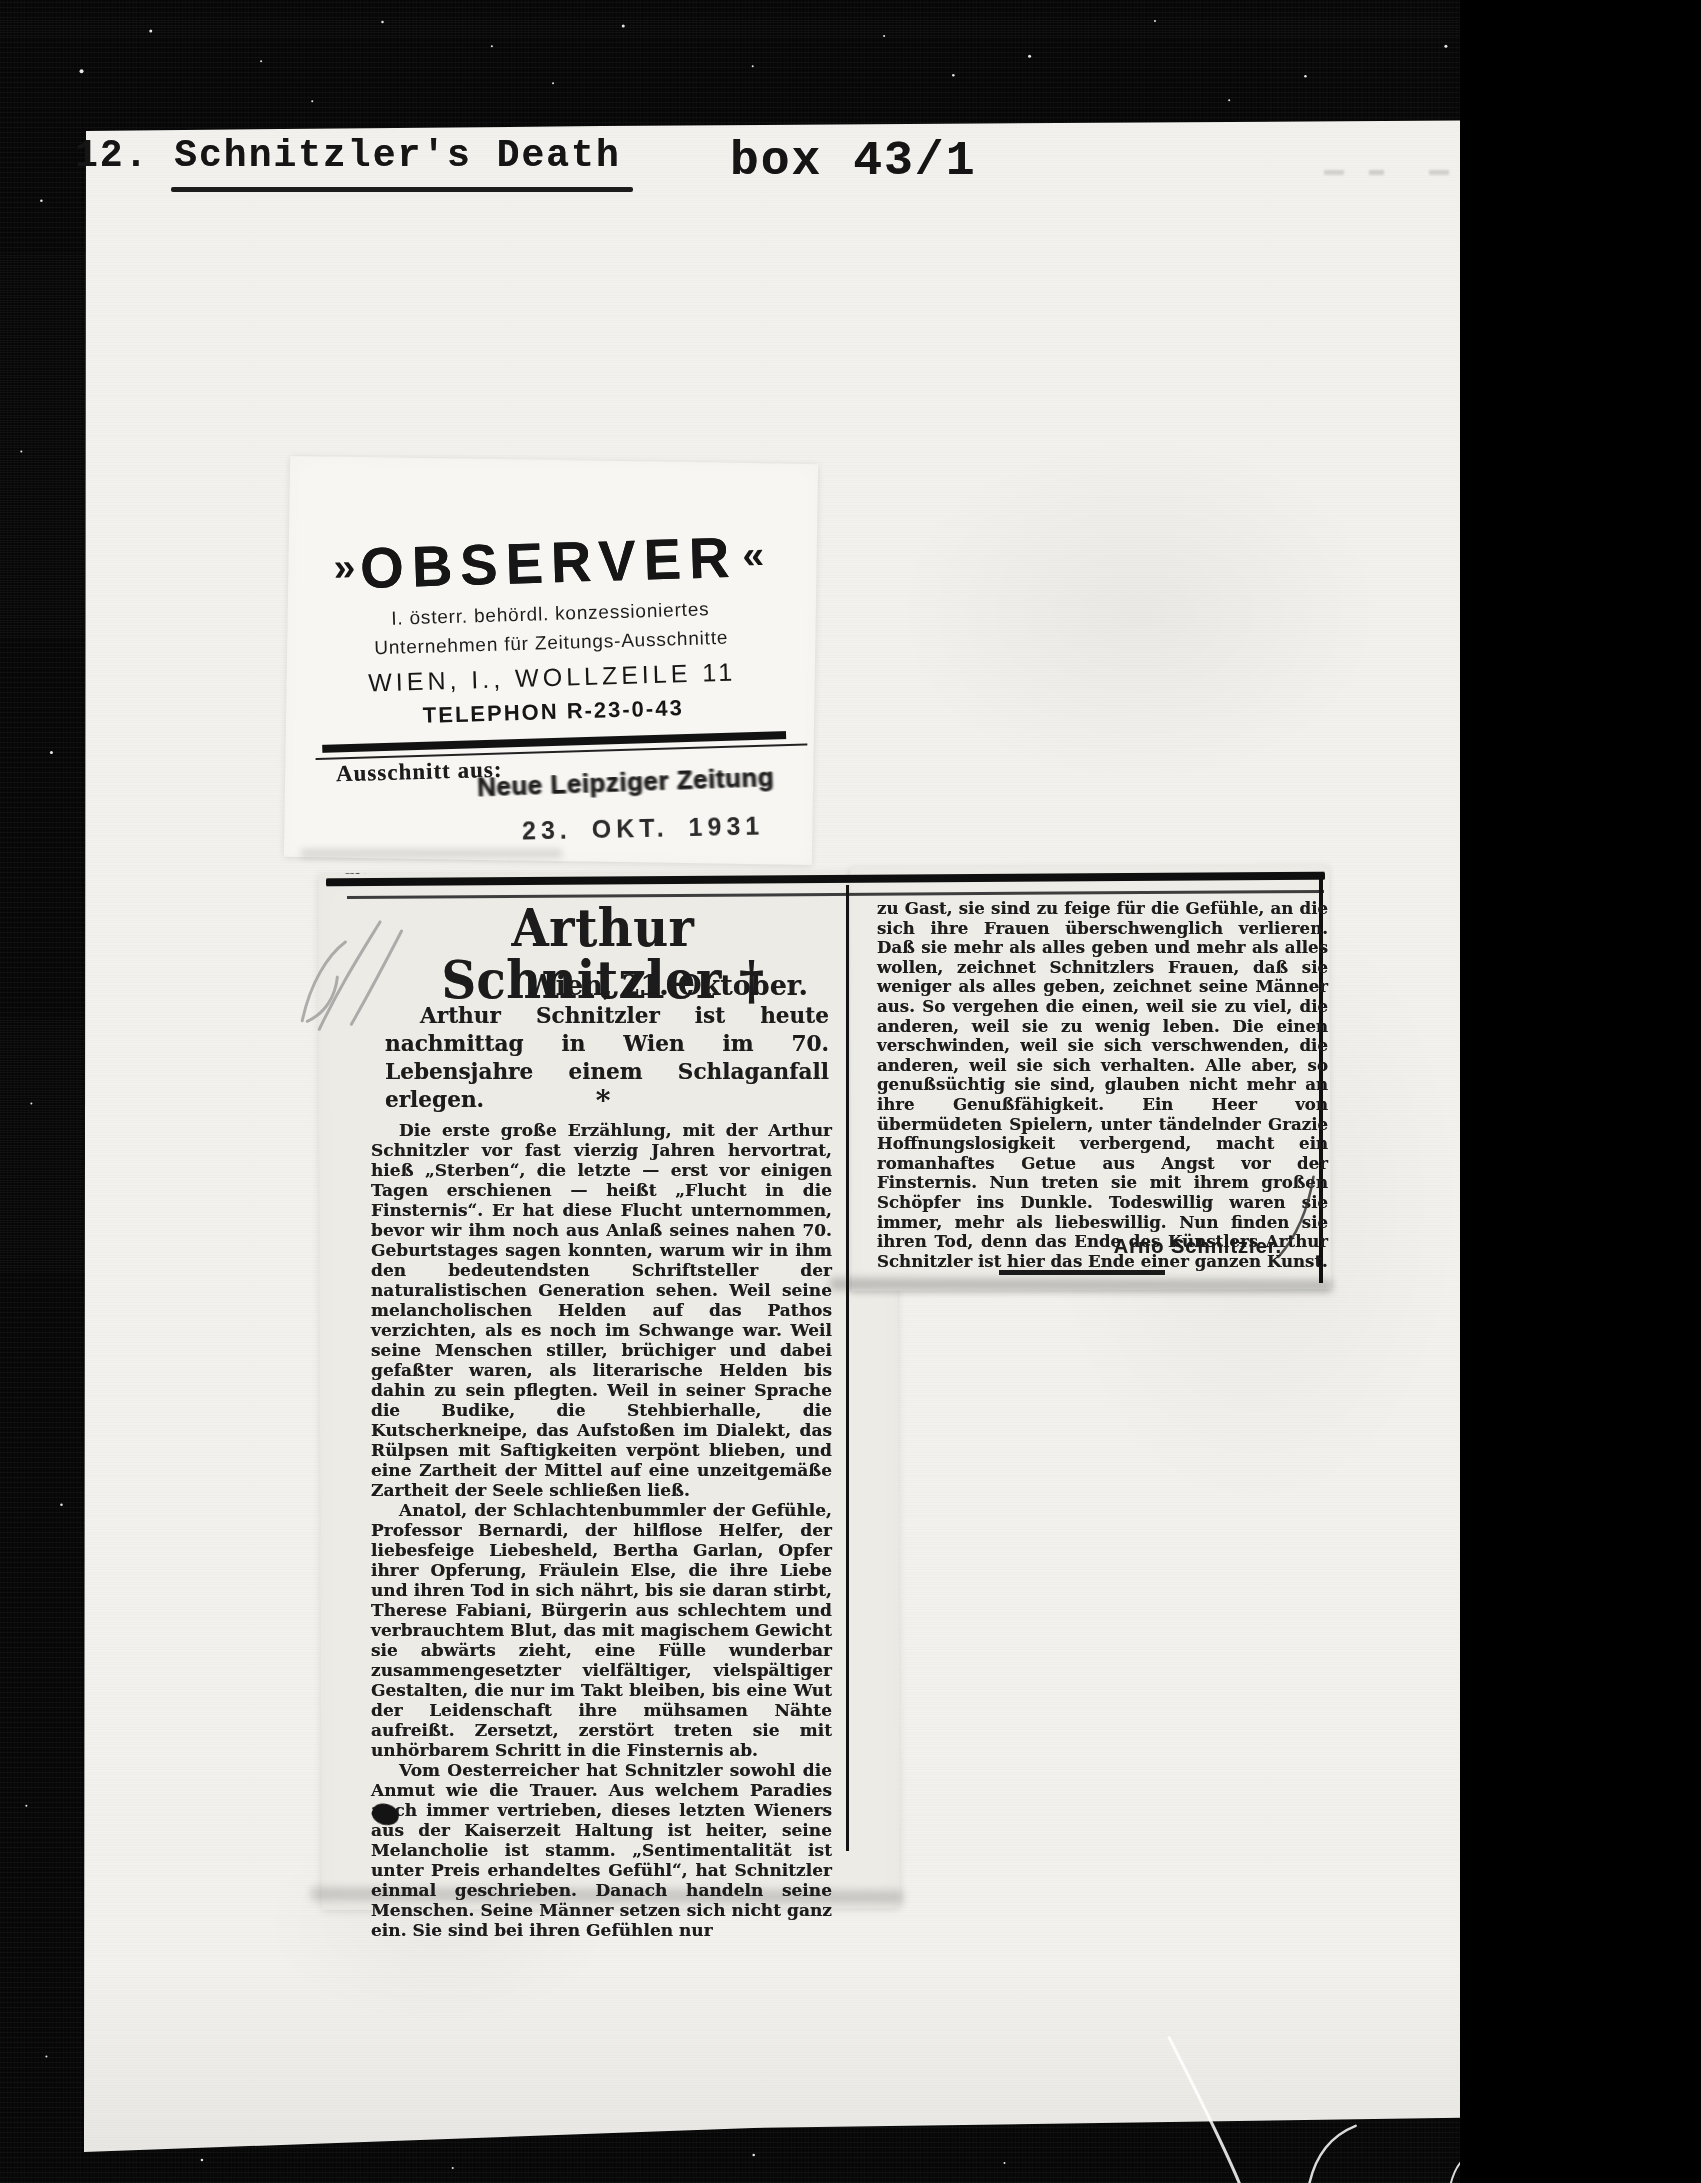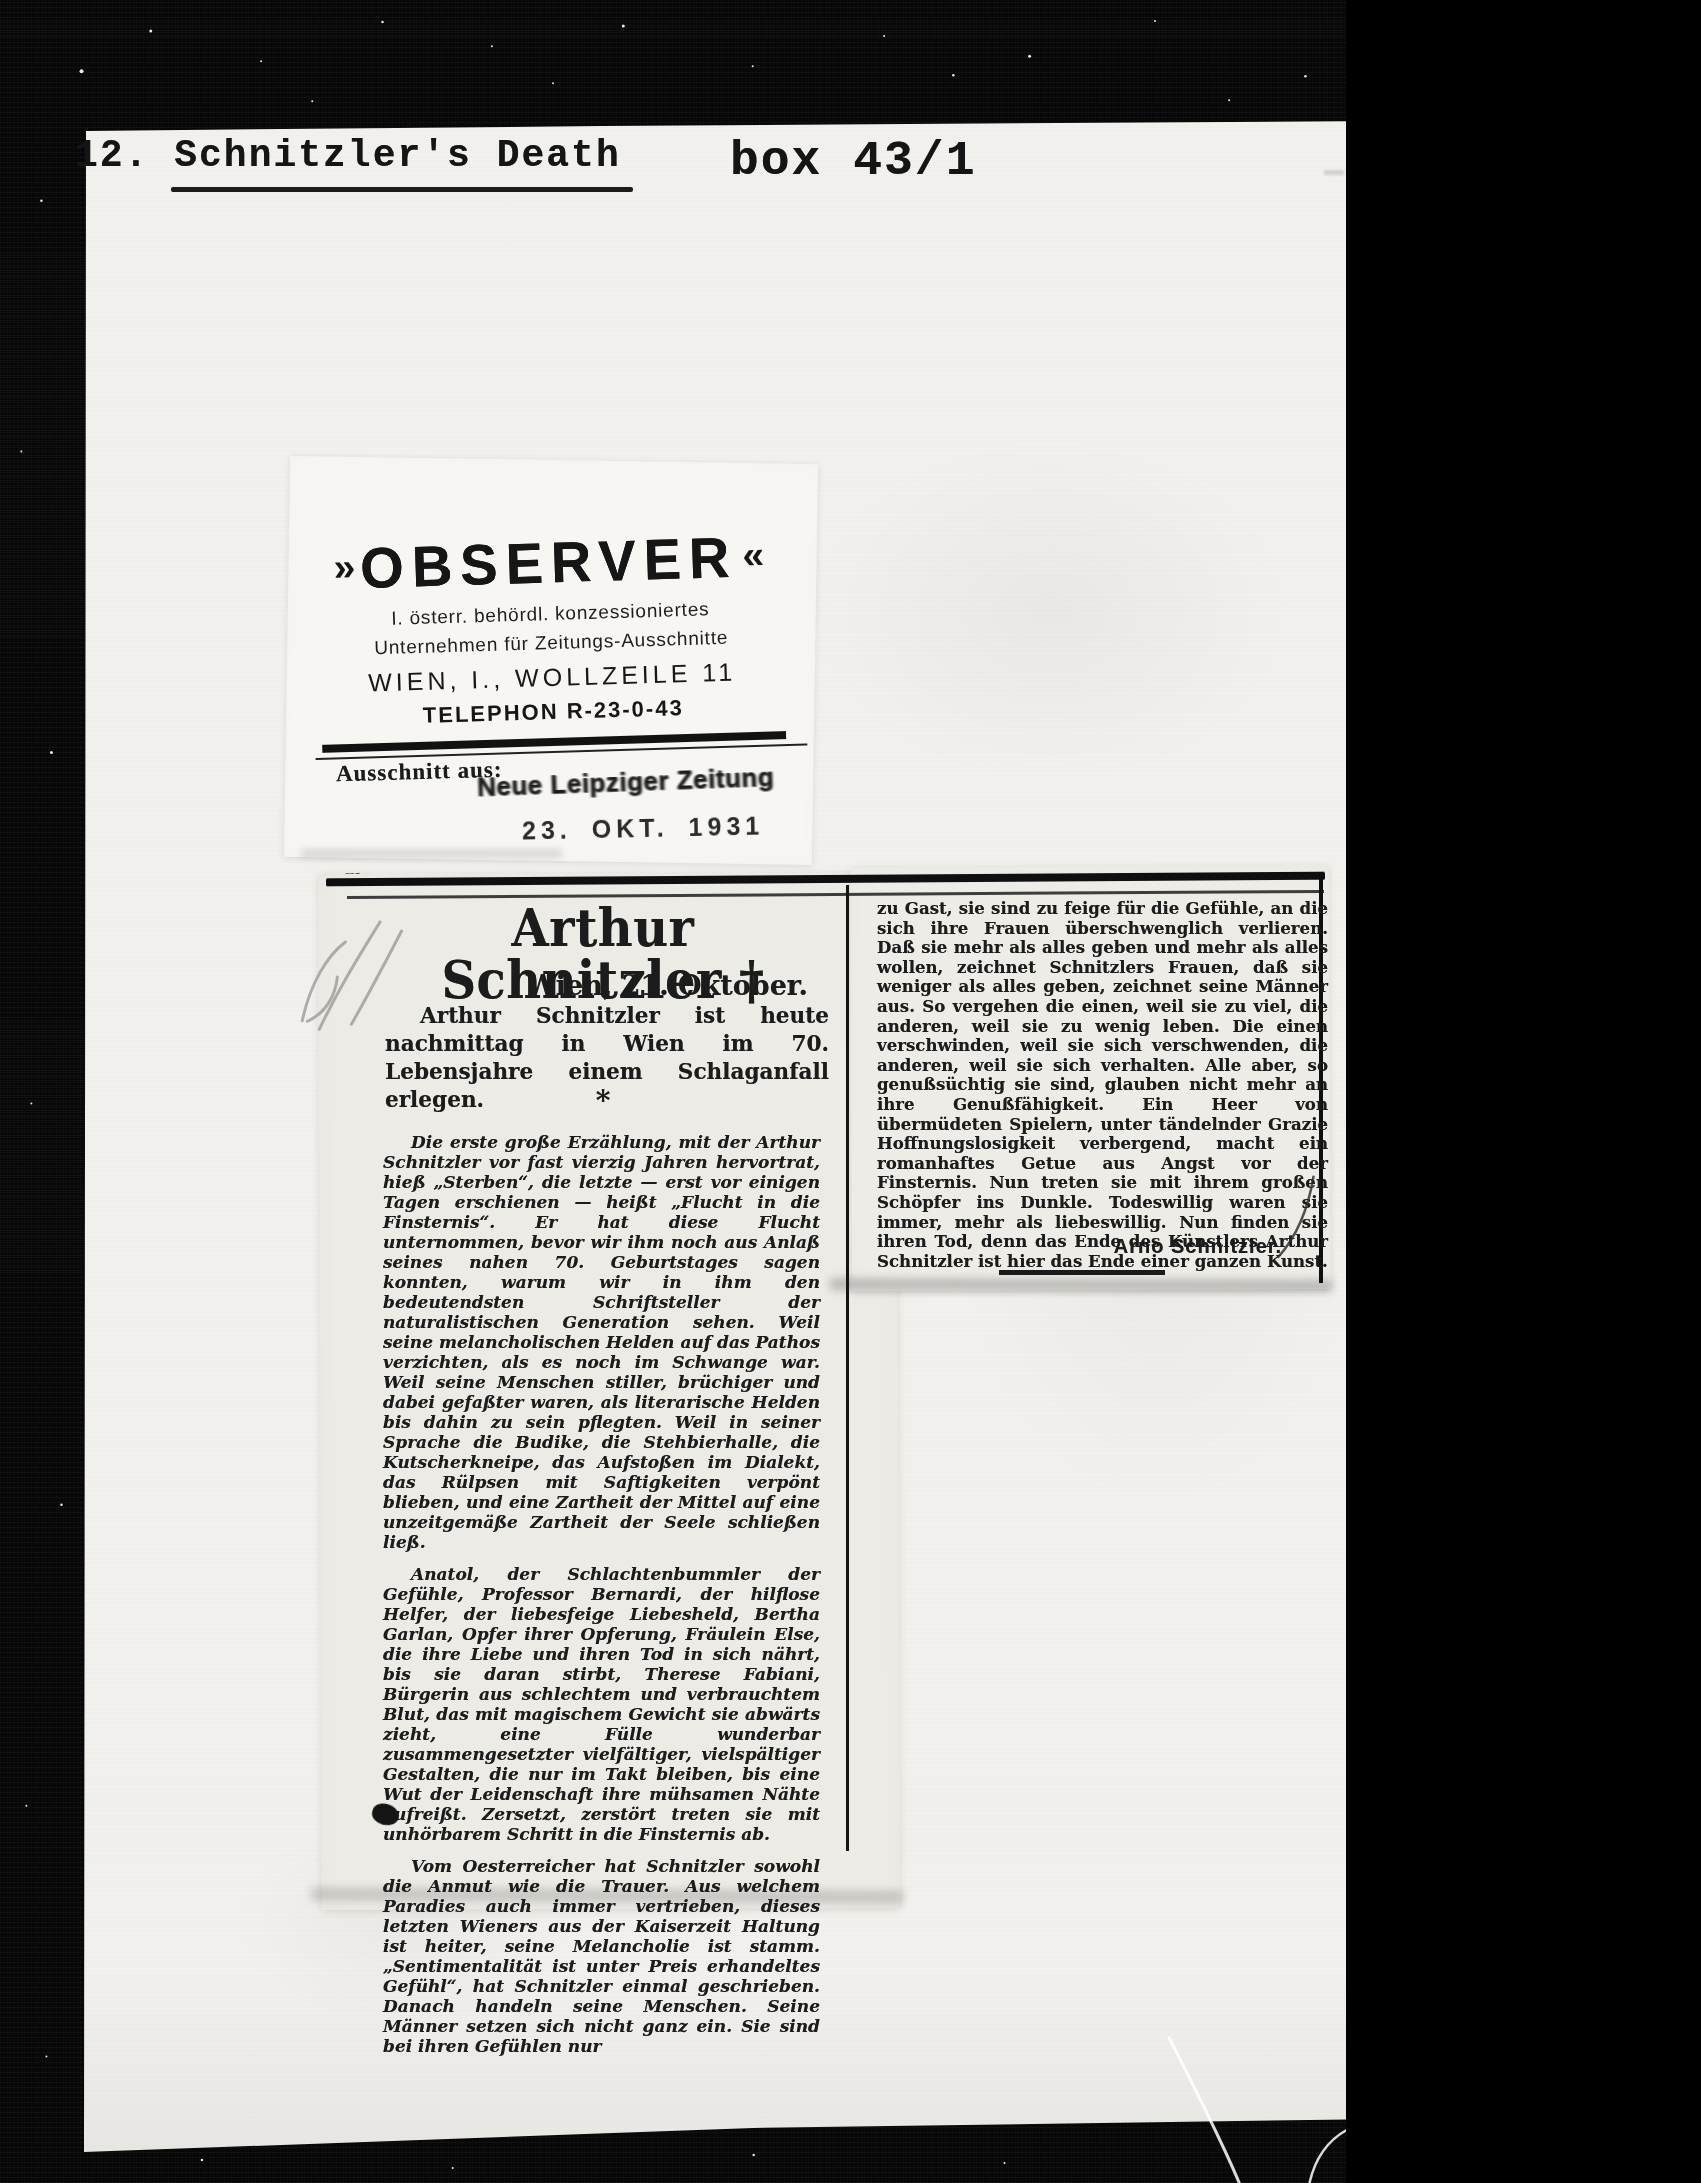--- a/index.html
+++ b/index.html
@@ -1,16 +1,16 @@
 <!DOCTYPE html>
 <html style="font-size:8px"><head>
 <meta charset="utf-8">
 <style>
   html,body{margin:0;padding:0;background:#000;}
-  .canvas{position:relative;width:1346px;height:2183px;overflow:hidden;
+  .canvas{position:relative;width:1460px;height:2183px;overflow:hidden;
     font-family:"DejaVu Serif",serif;-webkit-font-smoothing:antialiased;}
   
   .film-bg{position:absolute;inset:0;background:#070707;
     background-image:repeating-linear-gradient(180deg,rgba(255,255,255,0.035) 0 0.5px,transparent 0.5px 2.5px),
                      repeating-linear-gradient(90deg,rgba(255,255,255,0.015) 0 1px,transparent 1px 3.5px);}
   
   .page{position:absolute;inset:0;background:#f2f1ed;
     clip-path:polygon(86px 131px,602px 126px,1675px 119px,1671px 452px,1656px 2115px,753px 2128px,84px 2152px);
     }
   .page-noise{position:absolute;inset:0;
@@ -80,21 +80,21 @@
     font-family:"DejaVu Serif",serif;font-weight:bold;font-size:48px;line-height:1.0;
     transform:scaleY(1.08);letter-spacing:0.5px;}
   .dateline{position:absolute;left:372px;top:970px;width:436px;text-align:right;
     font-family:"DejaVu Serif",serif;font-weight:bold;font-size:27px;}
   .lead{position:absolute;left:385px;top:1002px;width:444px;font-family:"DejaVu Serif",serif;
     font-weight:bold;font-size:21.6px;line-height:28px;text-align:justify;text-indent:35px;}
   .star-sep{position:absolute;left:372px;top:1084px;width:462px;text-align:center;
     font-size:28px;font-weight:bold;}
   .col-left{position:absolute;left:371px;top:1120px;width:461px;font-family:"DejaVu Serif",serif;
     font-weight:bold;font-size:17px;line-height:20px;text-align:justify;}
-  .col-left p{margin:12px;text-indent:28px;font-style:italic;}
+  .col-left p{margin:0;text-indent:28px;}
   .col-right{position:absolute;left:861px;top:899px;width:451px;font-family:"DejaVu Serif",serif;
     font-weight:bold;font-size:16.6px;line-height:19.6px;text-align:justify;margin-left:16px;}
   .col-right p{margin:0;}
   .signature{position:absolute;left:861px;top:1235px;width:421px;text-align:right;
     font-family:"Liberation Sans",sans-serif;font-weight:bold;font-size:20px;letter-spacing:1px;
     filter:blur(0.2px);}
   .short-rule{position:absolute;left:999px;top:1270px;width:166px;height:4.5px;background:#1a1a1a;filter:blur(0.3px);}
   .ink-blob{position:absolute;left:372px;top:1804px;width:27px;height:21px;background:#141414;
     border-radius:45% 55% 50% 50%;transform:rotate(14deg);filter:blur(0.5px);}
   .artifacts{position:absolute;inset:0;pointer-events:none;}

